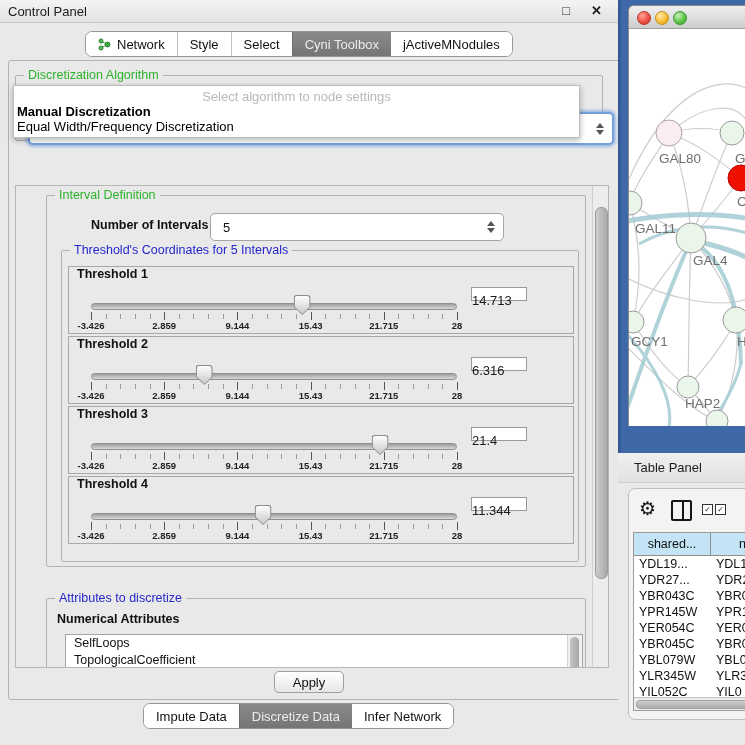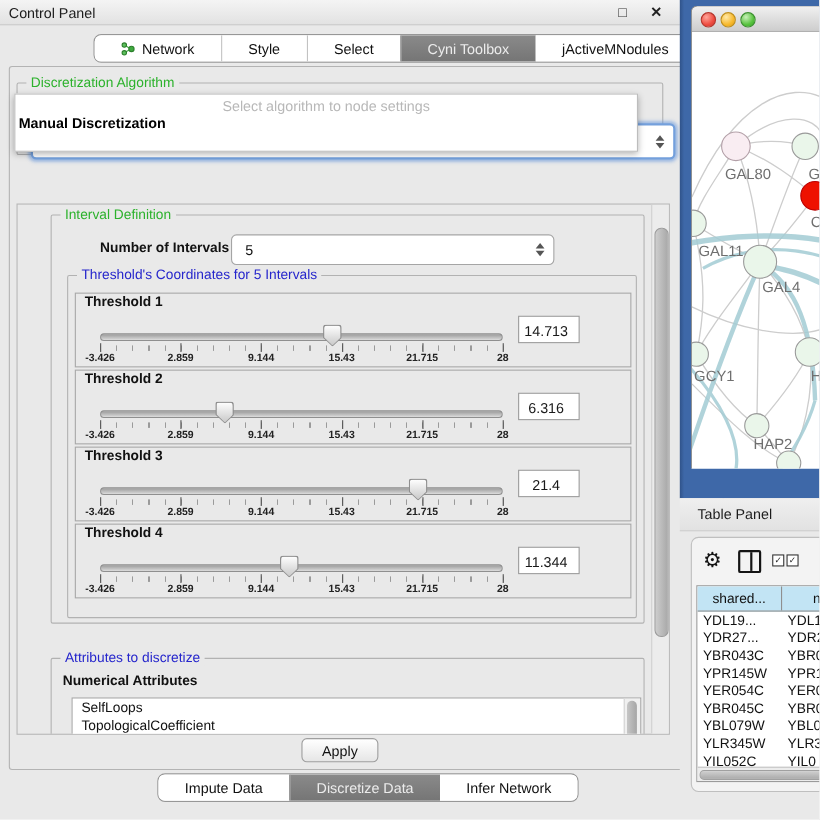--- a/index.html
+++ b/index.html
@@ -8,21 +8,21 @@
   
   .cp{position:absolute;left:0;top:0;width:618px;height:745px;background:#e9e9e9;}
   .cp-titlebar{position:absolute;left:0;top:0;width:100%;height:22px;
       background:linear-gradient(#f4f4f4,#e2e2e2);border-bottom:1px solid #c9c9c9;}
   .cp-title{position:absolute;left:8px;top:4px;font-size:13px;color:#1c1c1c;}
   .cp-float{position:absolute;right:48px;top:3px;font-size:13px;color:#333;cursor:default;}
   .cp-close{position:absolute;right:16px;top:3px;font-size:13px;font-weight:bold;color:#222;}
   
   .tabbar{position:absolute;display:inline-flex;background:#fff;border:1px solid #979797;
       border-radius:7px;overflow:hidden;height:24px;align-items:stretch;font-size:13px;}
-  .tab{display:flex;align-items:center;padding:0 24px;background:#fff;color:#111;
+  .tab{display:flex;align-items:center;padding:0 12px;background:#fff;color:#111;
       border-left:1px solid #c2c2c2;white-space:nowrap;}
   .tab:first-child{border-left:none;}
   .tab.selected{background:linear-gradient(#8a8a8a,#757575);color:#ececec;border-left:1px solid #6e6e6e;}
   .tab.selected + .tab{border-left:none;}
   .top-tabbar{left:85px;top:31px;}
   .bottom-tabbar{left:143px;top:703px;}
   .net-icon{width:13px;height:13px;margin-right:6px;}
   
   .outer-panel{position:absolute;left:8px;top:60px;width:600px;height:638px;
       border:1px solid #b3b3b3;border-radius:3px;background:#e9e9e9;padding-left:48px;}
@@ -79,22 +79,22 @@
   .thumb i{position:absolute;left:1px;top:1px;width:15px;height:18px;display:block;
       background:linear-gradient(#fefefe,#c9c9c9);clip-path:polygon(0 0,100% 0,100% 60%,50% 100%,0 60%);
       border-radius:3px 3px 0 0;}
   .ticks-minor{position:absolute;left:0;top:21px;width:367px;height:5px;
       background:repeating-linear-gradient(90deg,#9a9a9a 0 1px,transparent 1px 14.64px);}
   .tick-major{position:absolute;top:19px;width:1px;height:8px;background:#555;}
   .m0{left:0;}.m1{left:20%;}.m2{left:40%;}.m3{left:60%;}.m4{left:80%;}.m5{left:100%;}
   .tick-label{position:absolute;top:27px;transform:translateX(-50%);font-size:9.5px;
       font-weight:bold;color:#222;white-space:nowrap;}
   .t0{left:0;}.t1{left:20%;}.t2{left:40%;}.t3{left:60%;}.t4{left:80%;}.t5{left:100%;}
-  .th-value{position:absolute;left:402px;top:20px;width:56px;height:25px;background:#fff;
-      border:1px solid #999;font-size:13px;line-height:25px;text-align:center;padding-right:5px;
+  .th-value{position:absolute;left:402px;top:20px;width:56px;height:14px;background:#fff;
+      border:1px solid #999;font-size:13px;line-height:25px;text-align:left;padding-right:5px;
       box-sizing:border-box;}
   .fs-attrs{left:30px;top:391px;width:538px;height:100px;margin-top:21px;}
   .attrs-label{left:10px;top:13px;}
   .attr-list{position:absolute;left:18px;top:35px;width:516px;height:52px;background:#fff;
       border:1px solid #a5a5a5;overflow:hidden;}
   .attr-item{padding-left:8px;font-size:12.5px;line-height:17px;color:#111;white-space:nowrap;}
   .list-scrollbar{position:absolute;right:0;top:0;width:14px;height:100%;background:#f0f0f0;
       border-left:1px solid #d4d4d4;}
   .list-thumb{position:absolute;left:2px;top:2px;width:9px;height:44px;border-radius:5px;
       background:linear-gradient(90deg,#c6c6c6,#a6a6a6);}
@@ -187,20 +187,21 @@
         <span class="legend green">Discretization Algorithm</span>
         <div class="combo combo-algo">
           <span class="stepper"></span>
         </div>
       </div>
 
 
       <div class="popup">
         <div class="popup-hint">Select algorithm to node settings</div>
         <div class="popup-item bold">Manual Discretization</div>
+        <div class="popup-item plain">Equal Width/Frequency Discretization</div>
       </div>
 
       <div class="scrollpane">
 
         <div class="fieldset fs-interval">
           <span class="legend green">Interval Definition</span>
           <span class="lbl-bold num-int-label">Number of Intervals</span>
           <div class="combo combo-count">
             <span class="combo-text">5</span>
             <span class="stepper"></span>

